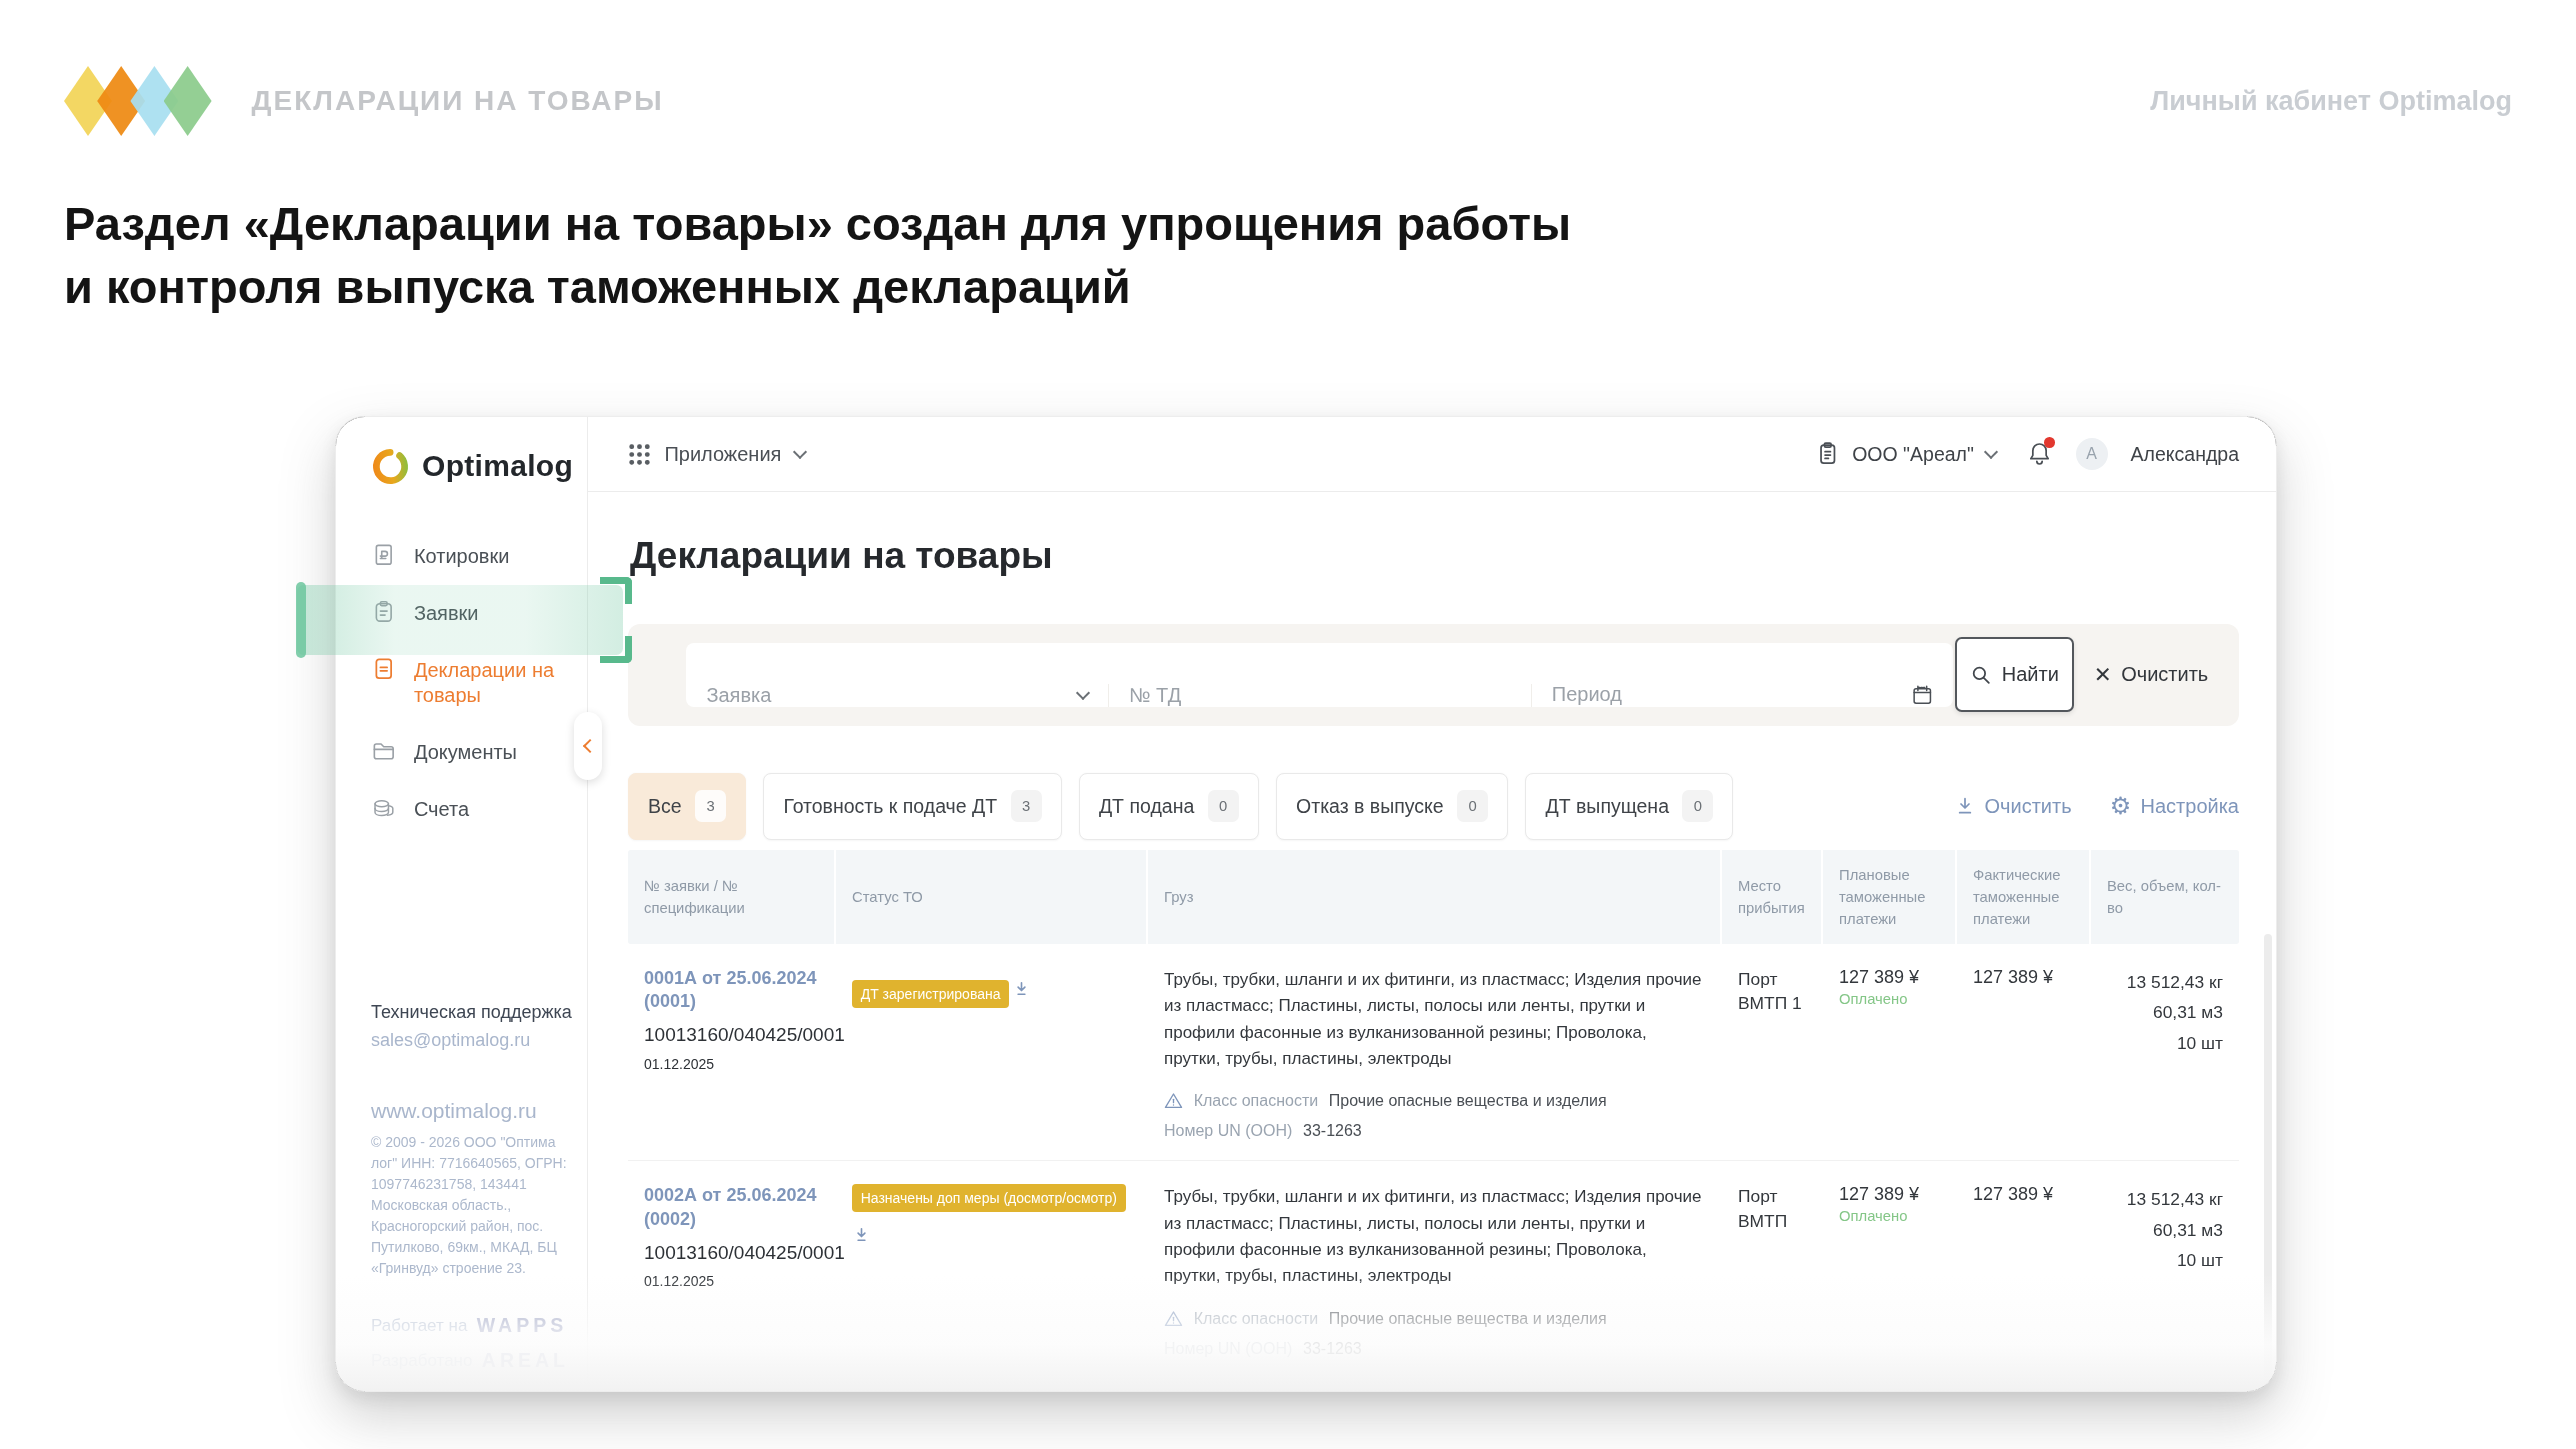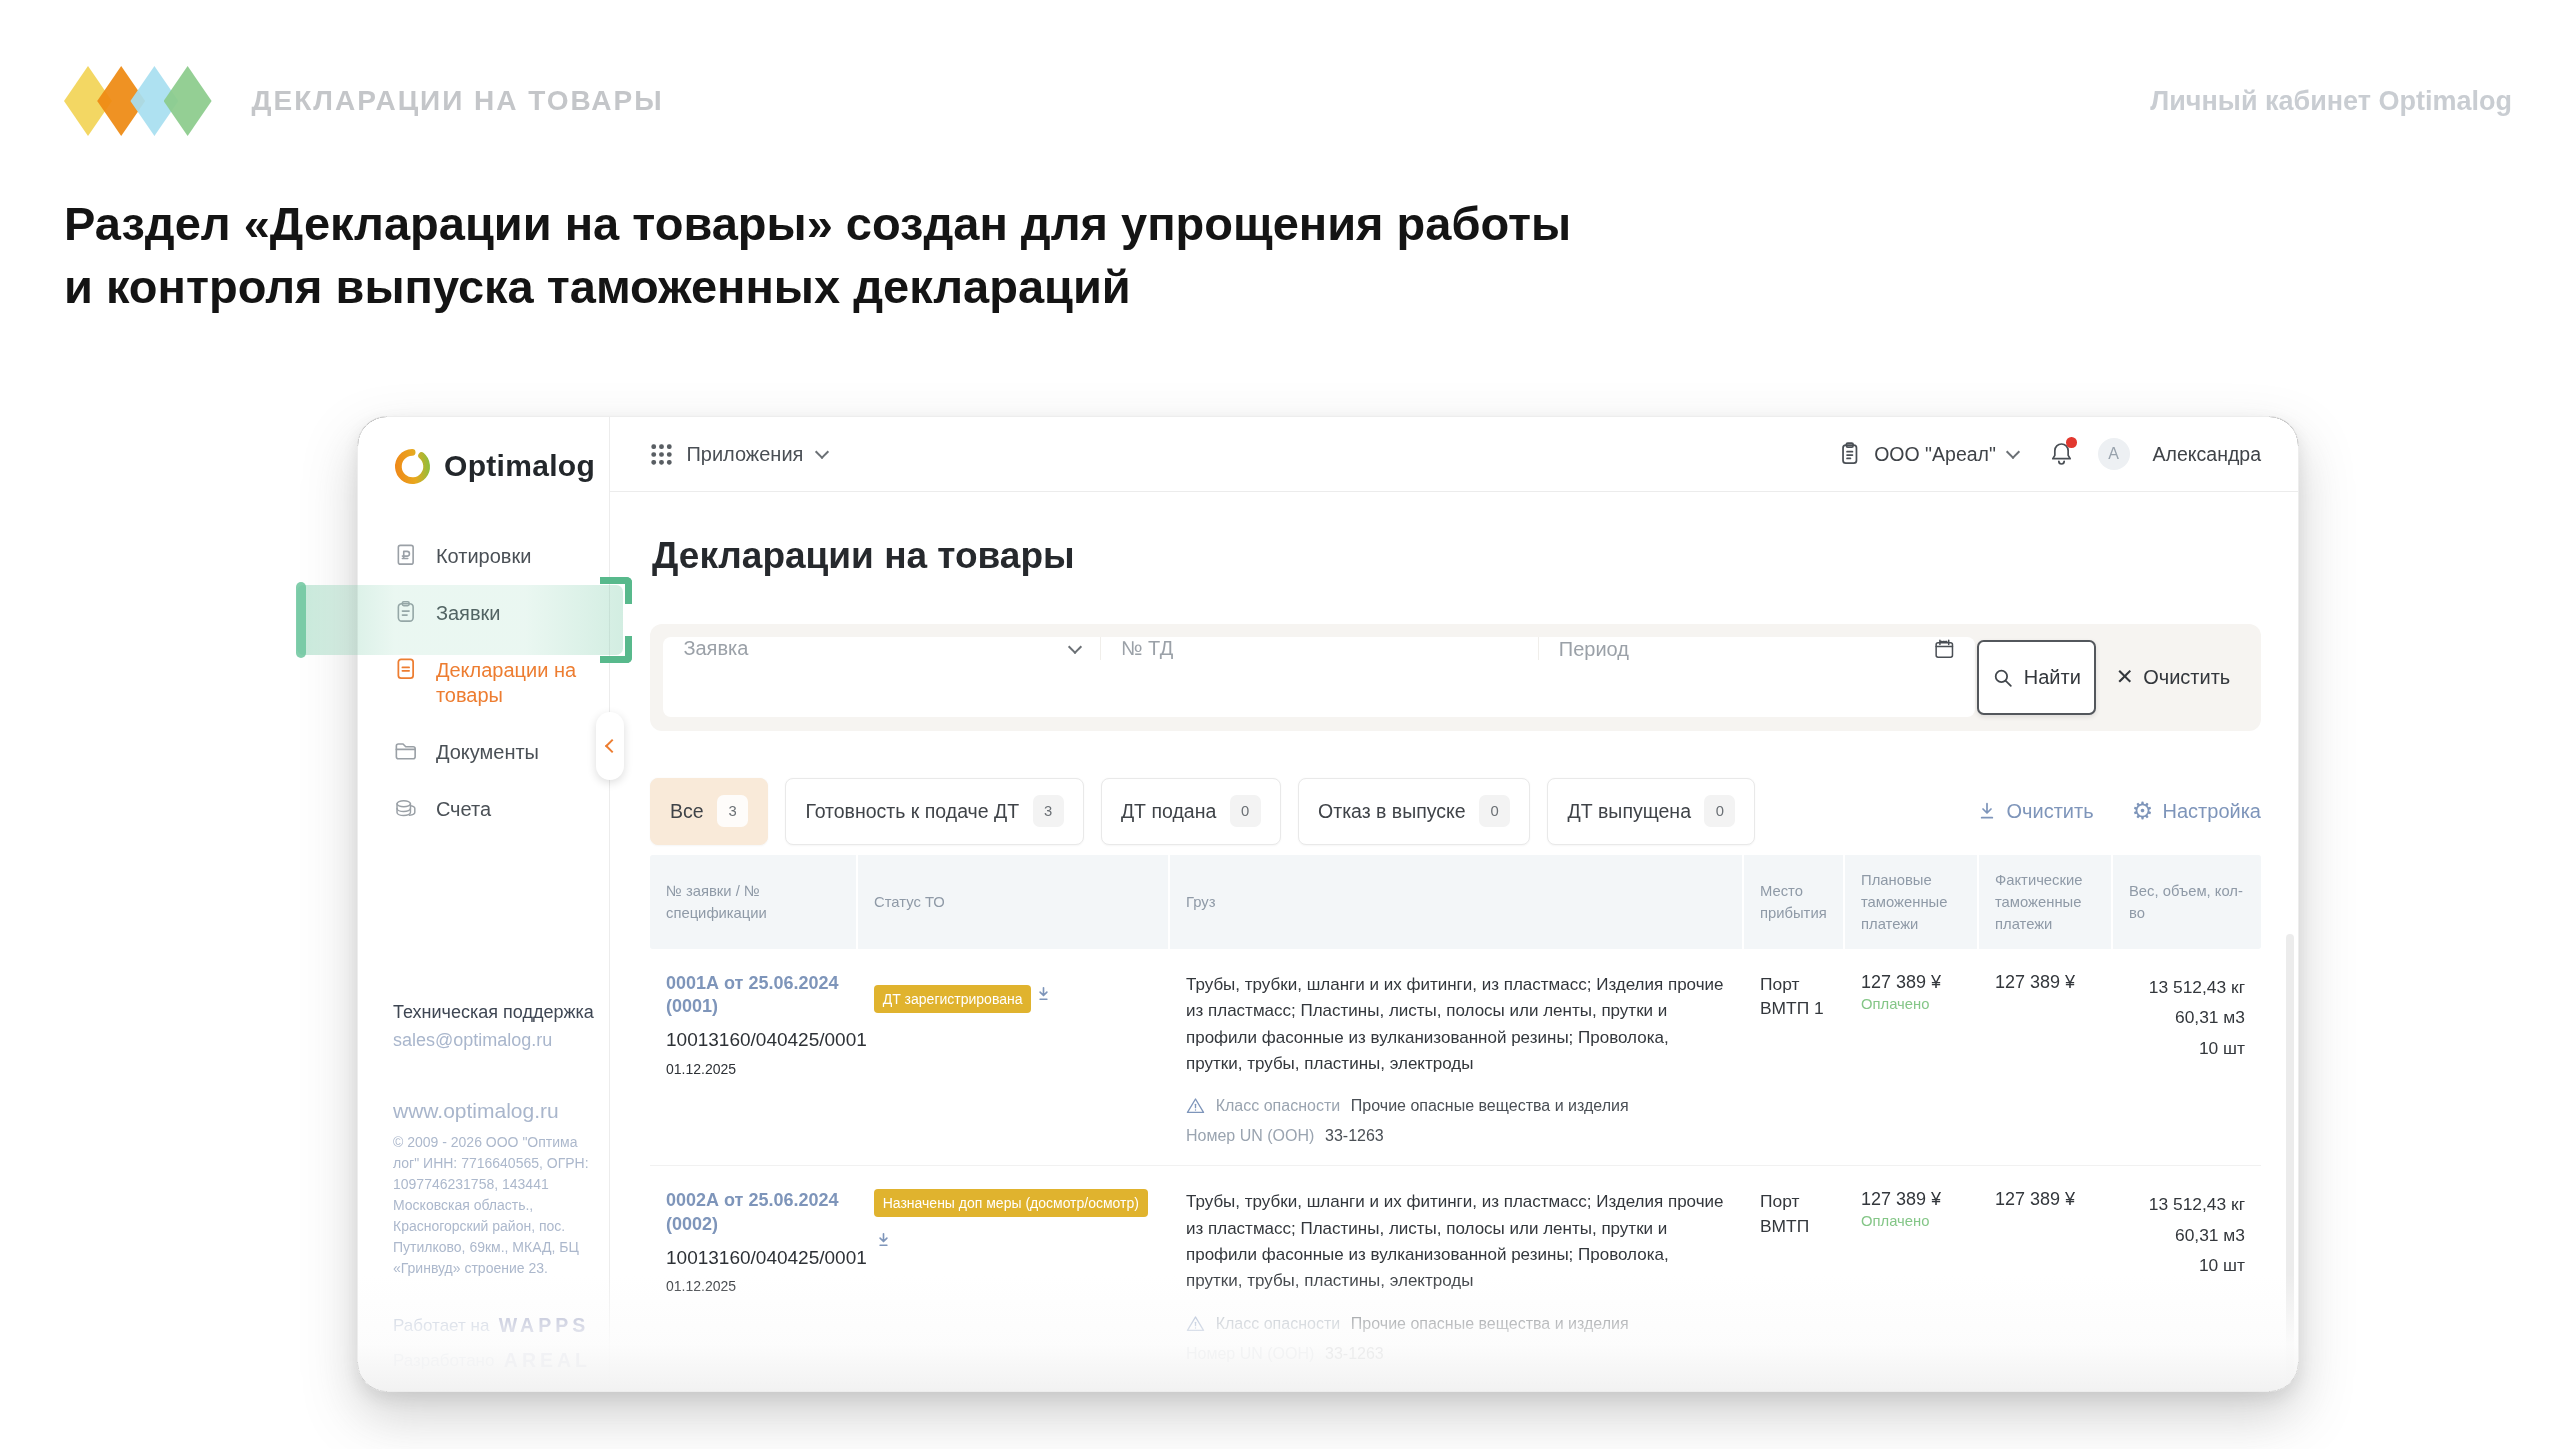--- a/index.html
+++ b/index.html
@@ -13,21 +13,21 @@
   .diamond { width:48px; height:70px; clip-path:polygon(50% 0,100% 50%,50% 100%,0 50%); opacity:.93; }
   .diamond + .diamond { margin-left:-14.8px; }
   .d1{background:#f2d457;} .d2{background:#ee8a12;} .d3{background:#a8dff0;} .d4{background:#8ccb8c;}
   .slide-title { margin-left:40px; font-size:28px; font-weight:bold; letter-spacing:2px; color:#c4c6c9; }
   .slide-header-right { margin-left:auto; font-size:27px; font-weight:bold; color:#c9cdd2; }
 
   
   .heading { position:absolute; left:64px; top:193px; font-size:47px; line-height:1.33; font-weight:bold; color:#141414; }
 
   
-  .card { position:absolute; left:357px; top:416px; width:1942px; height:976px; background:#404040;
+  .card { position:absolute; left:335px; top:416px; width:1942px; height:976px; background:#404040;
           border:0.7px solid #ededed; border-radius:29.5px; overflow:hidden;
           box-shadow:0 24px 54px rgba(90,90,90,.28), 0 6.7px 16px rgba(0,0,0,.08); display:flex; }
   .card-fade { position:absolute; left:0; right:0; bottom:0; height:117px; z-index:6; pointer-events:none;
                background:linear-gradient(180deg, rgba(255,255,255,0) 0%, rgba(252,252,252,.9) 60%, #f2f2f2 100%); }
 
   
   .sidebar { position:relative; width:252px; flex:0 0 252px; border-right:0.7px solid #ececec; background:#fff; }
   .logo { display:flex; align-items:center; gap:12px; padding:29.5px 0 0 35px; }
   .logo-text { font-size:30px; font-weight:600; color:#23272b; letter-spacing:0.3px; }
   .nav { list-style:none; margin-top:42px; }
@@ -67,21 +67,21 @@
   .company { display:flex; align-items:center; gap:12px; cursor:pointer; }
   .company-label { font-size:19.5px; color:#3f4348; }
   .bell-wrap { position:relative; margin-left:6.7px; cursor:pointer; }
   .bell-dot { position:absolute; right:-2px; top:-2.7px; width:10.7px; height:10.7px; background:#e2382f; border-radius:50%; }
   .avatar { width:32px; height:32px; border-radius:50%; background:#edf0f3; color:#98a2ac; font-size:16px; display:flex; align-items:center; justify-content:center; }
   .username { font-size:19.5px; color:#3f4348; }
 
   .page-title { font-size:37px; font-weight:600; color:#26292d; margin:43px 40px 0 42px; }
 
   .filter-panel { margin:47px 40px 0 40px; background:#f6f4f1; border-radius:12px; padding:13.4px; display:flex; align-items:center; }
-  .fields { flex:1 1 auto; display:flex; background:#fff; border-radius:8px; height:80px; align-items:flex-start; overflow:visible; }
+  .fields { flex:1 1 auto; display:flex; background:#fff; border-radius:8px; height:64px; align-items:flex-end; overflow:visible;margin-left:45px; }
   .field { flex:1 1 0; display:flex; align-items:center; padding:0 20px; border-right:0.7px solid #f0eeea; }
   .field:last-child { border-right:none; }
   .field input { border:none; outline:none; width:100%; font-family:inherit; font-size:20px; color:#3f4348; background:transparent; }
   .field input::placeholder { color:#9ba1a8; }
   .field .select-placeholder { font-size:20px; color:#9ba1a8; flex:1; }
   .search-btn { flex:0 0 119px; height:75px; margin-left:1.3px; background:#fff; border:2px solid #53575c; border-radius:6.7px;
                 display:flex; align-items:center; justify-content:center; gap:10.7px; font-size:20px; color:#33373c; cursor:pointer;
                 box-shadow:0 2px 5.4px rgba(0,0,0,.10); }
   .clear-btn { flex:0 0 auto; display:flex; align-items:center; gap:9.4px; font-size:20px; color:#33373c; padding:0 17.4px 0 20px; cursor:pointer; background:none; border:none; font-family:inherit; }
   .x-ic { font-size:21.5px; color:#33373c; }

